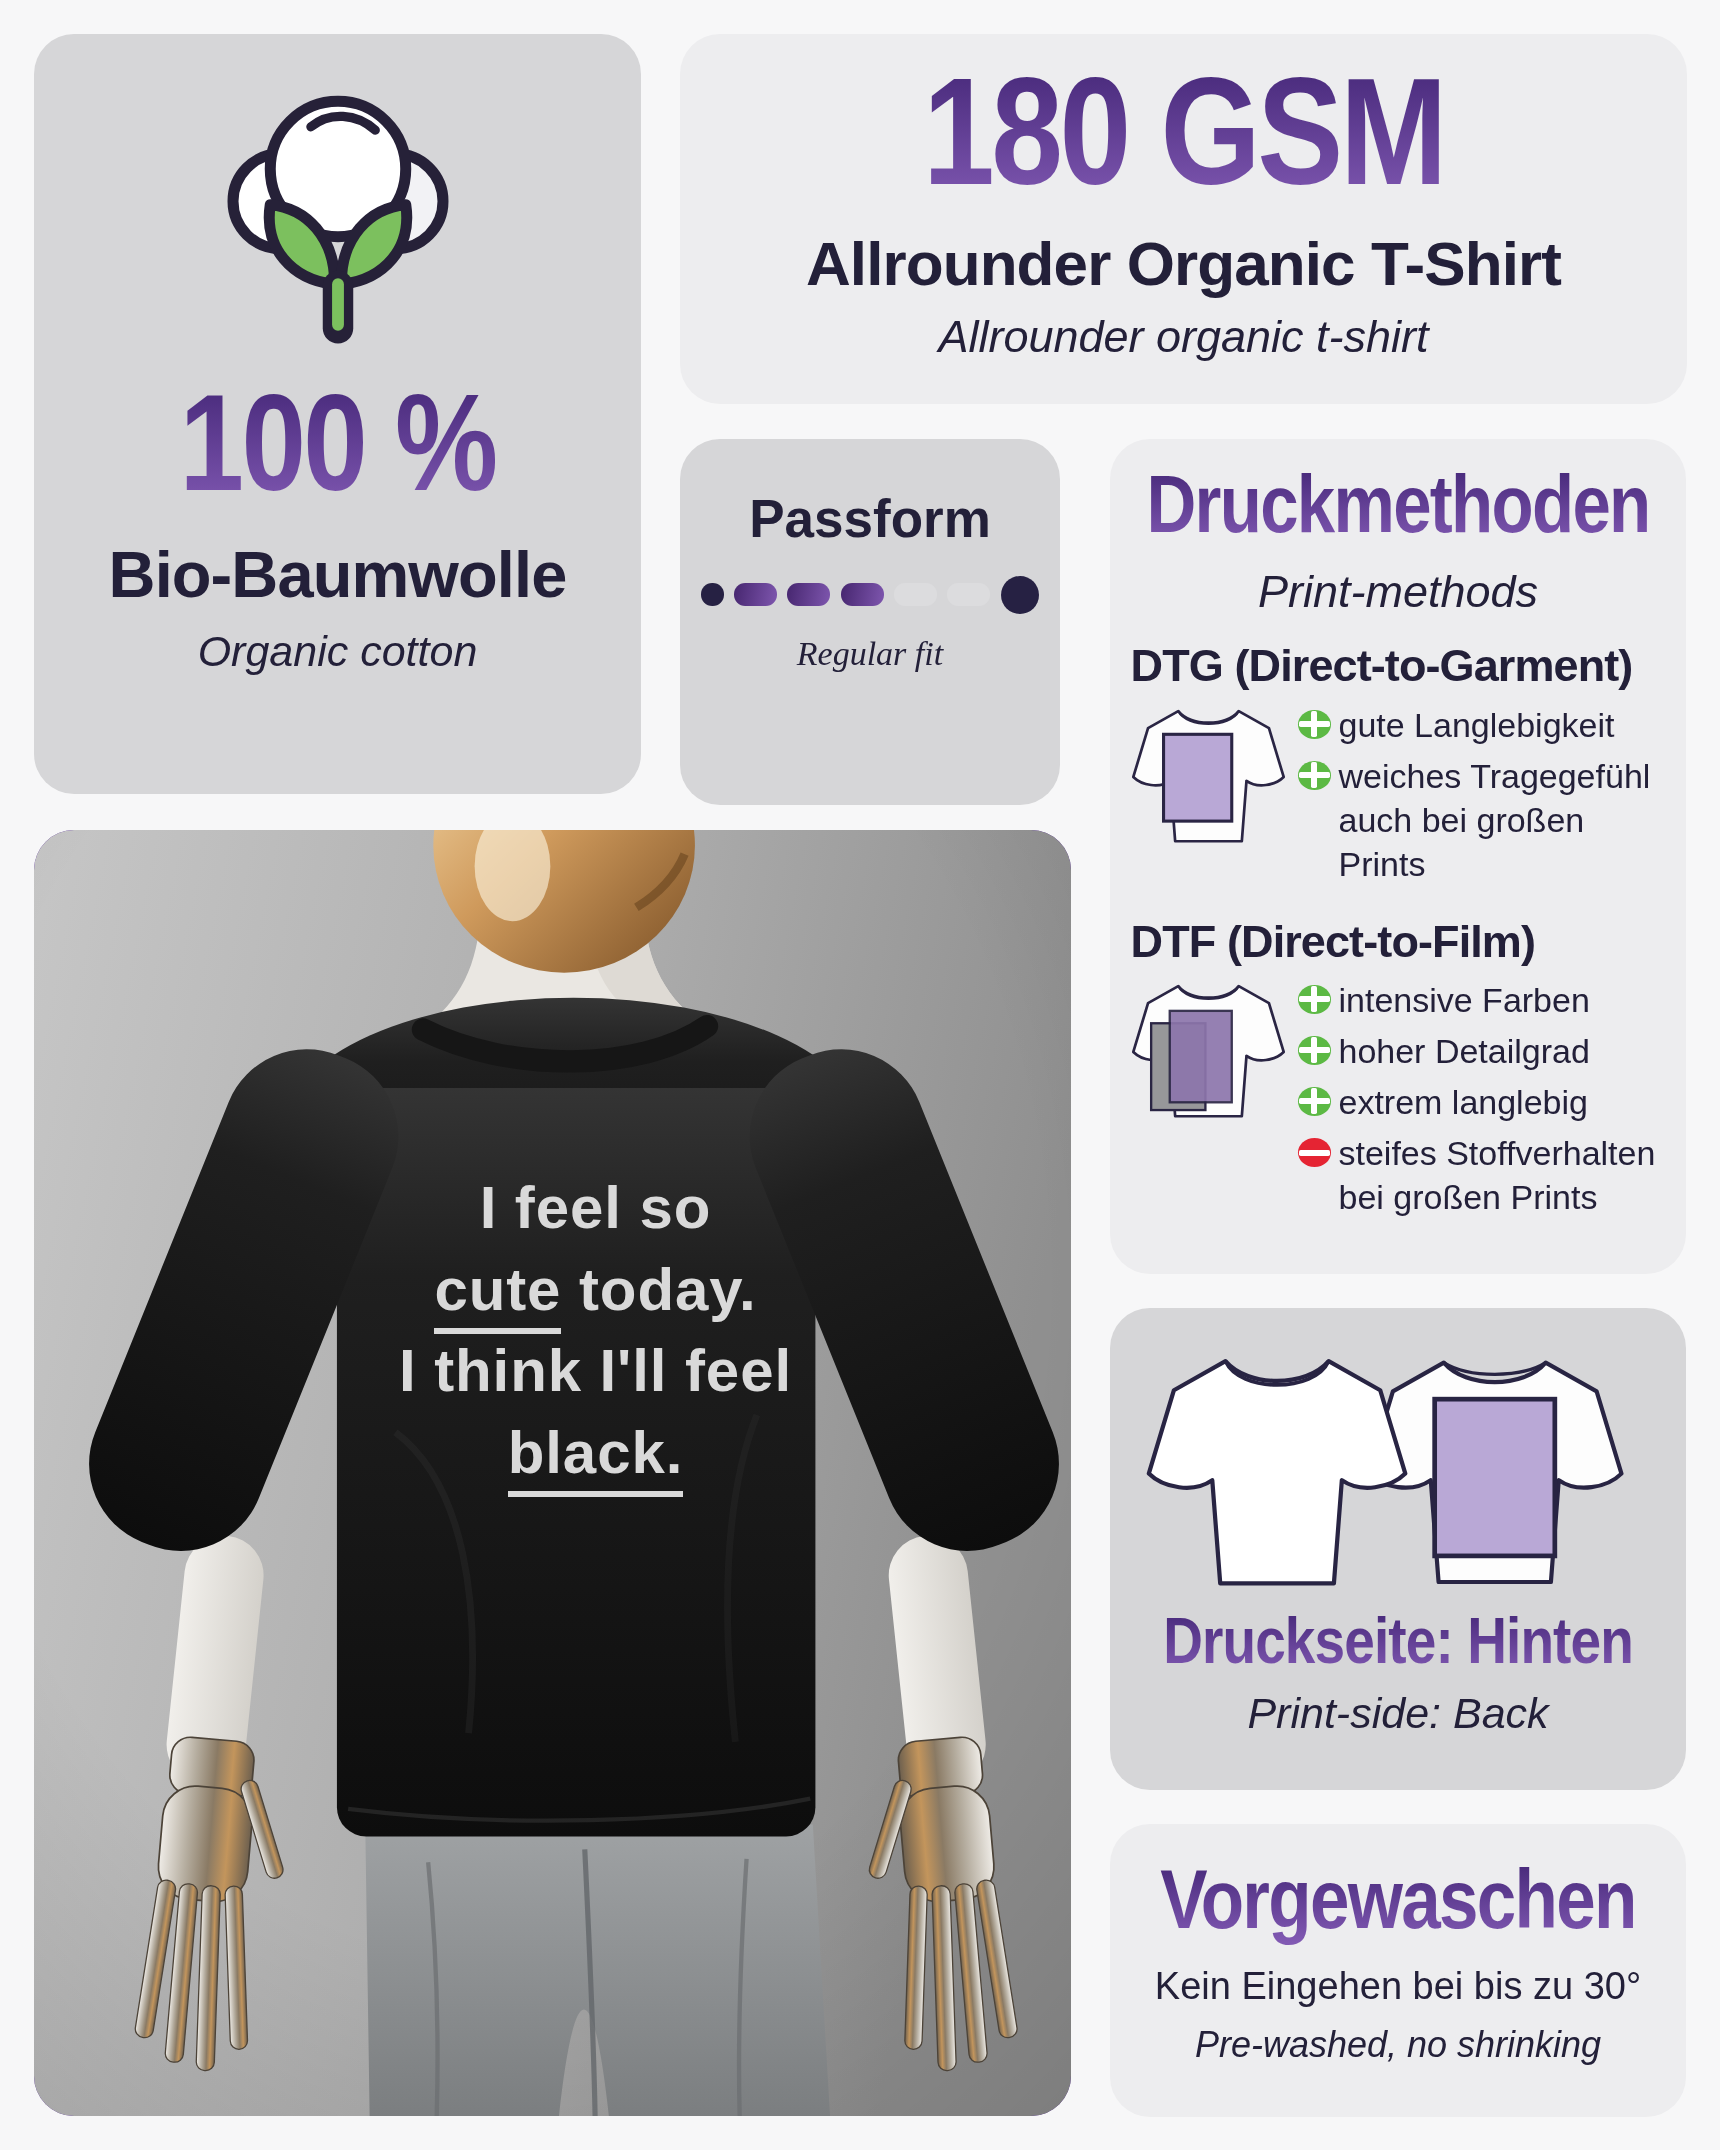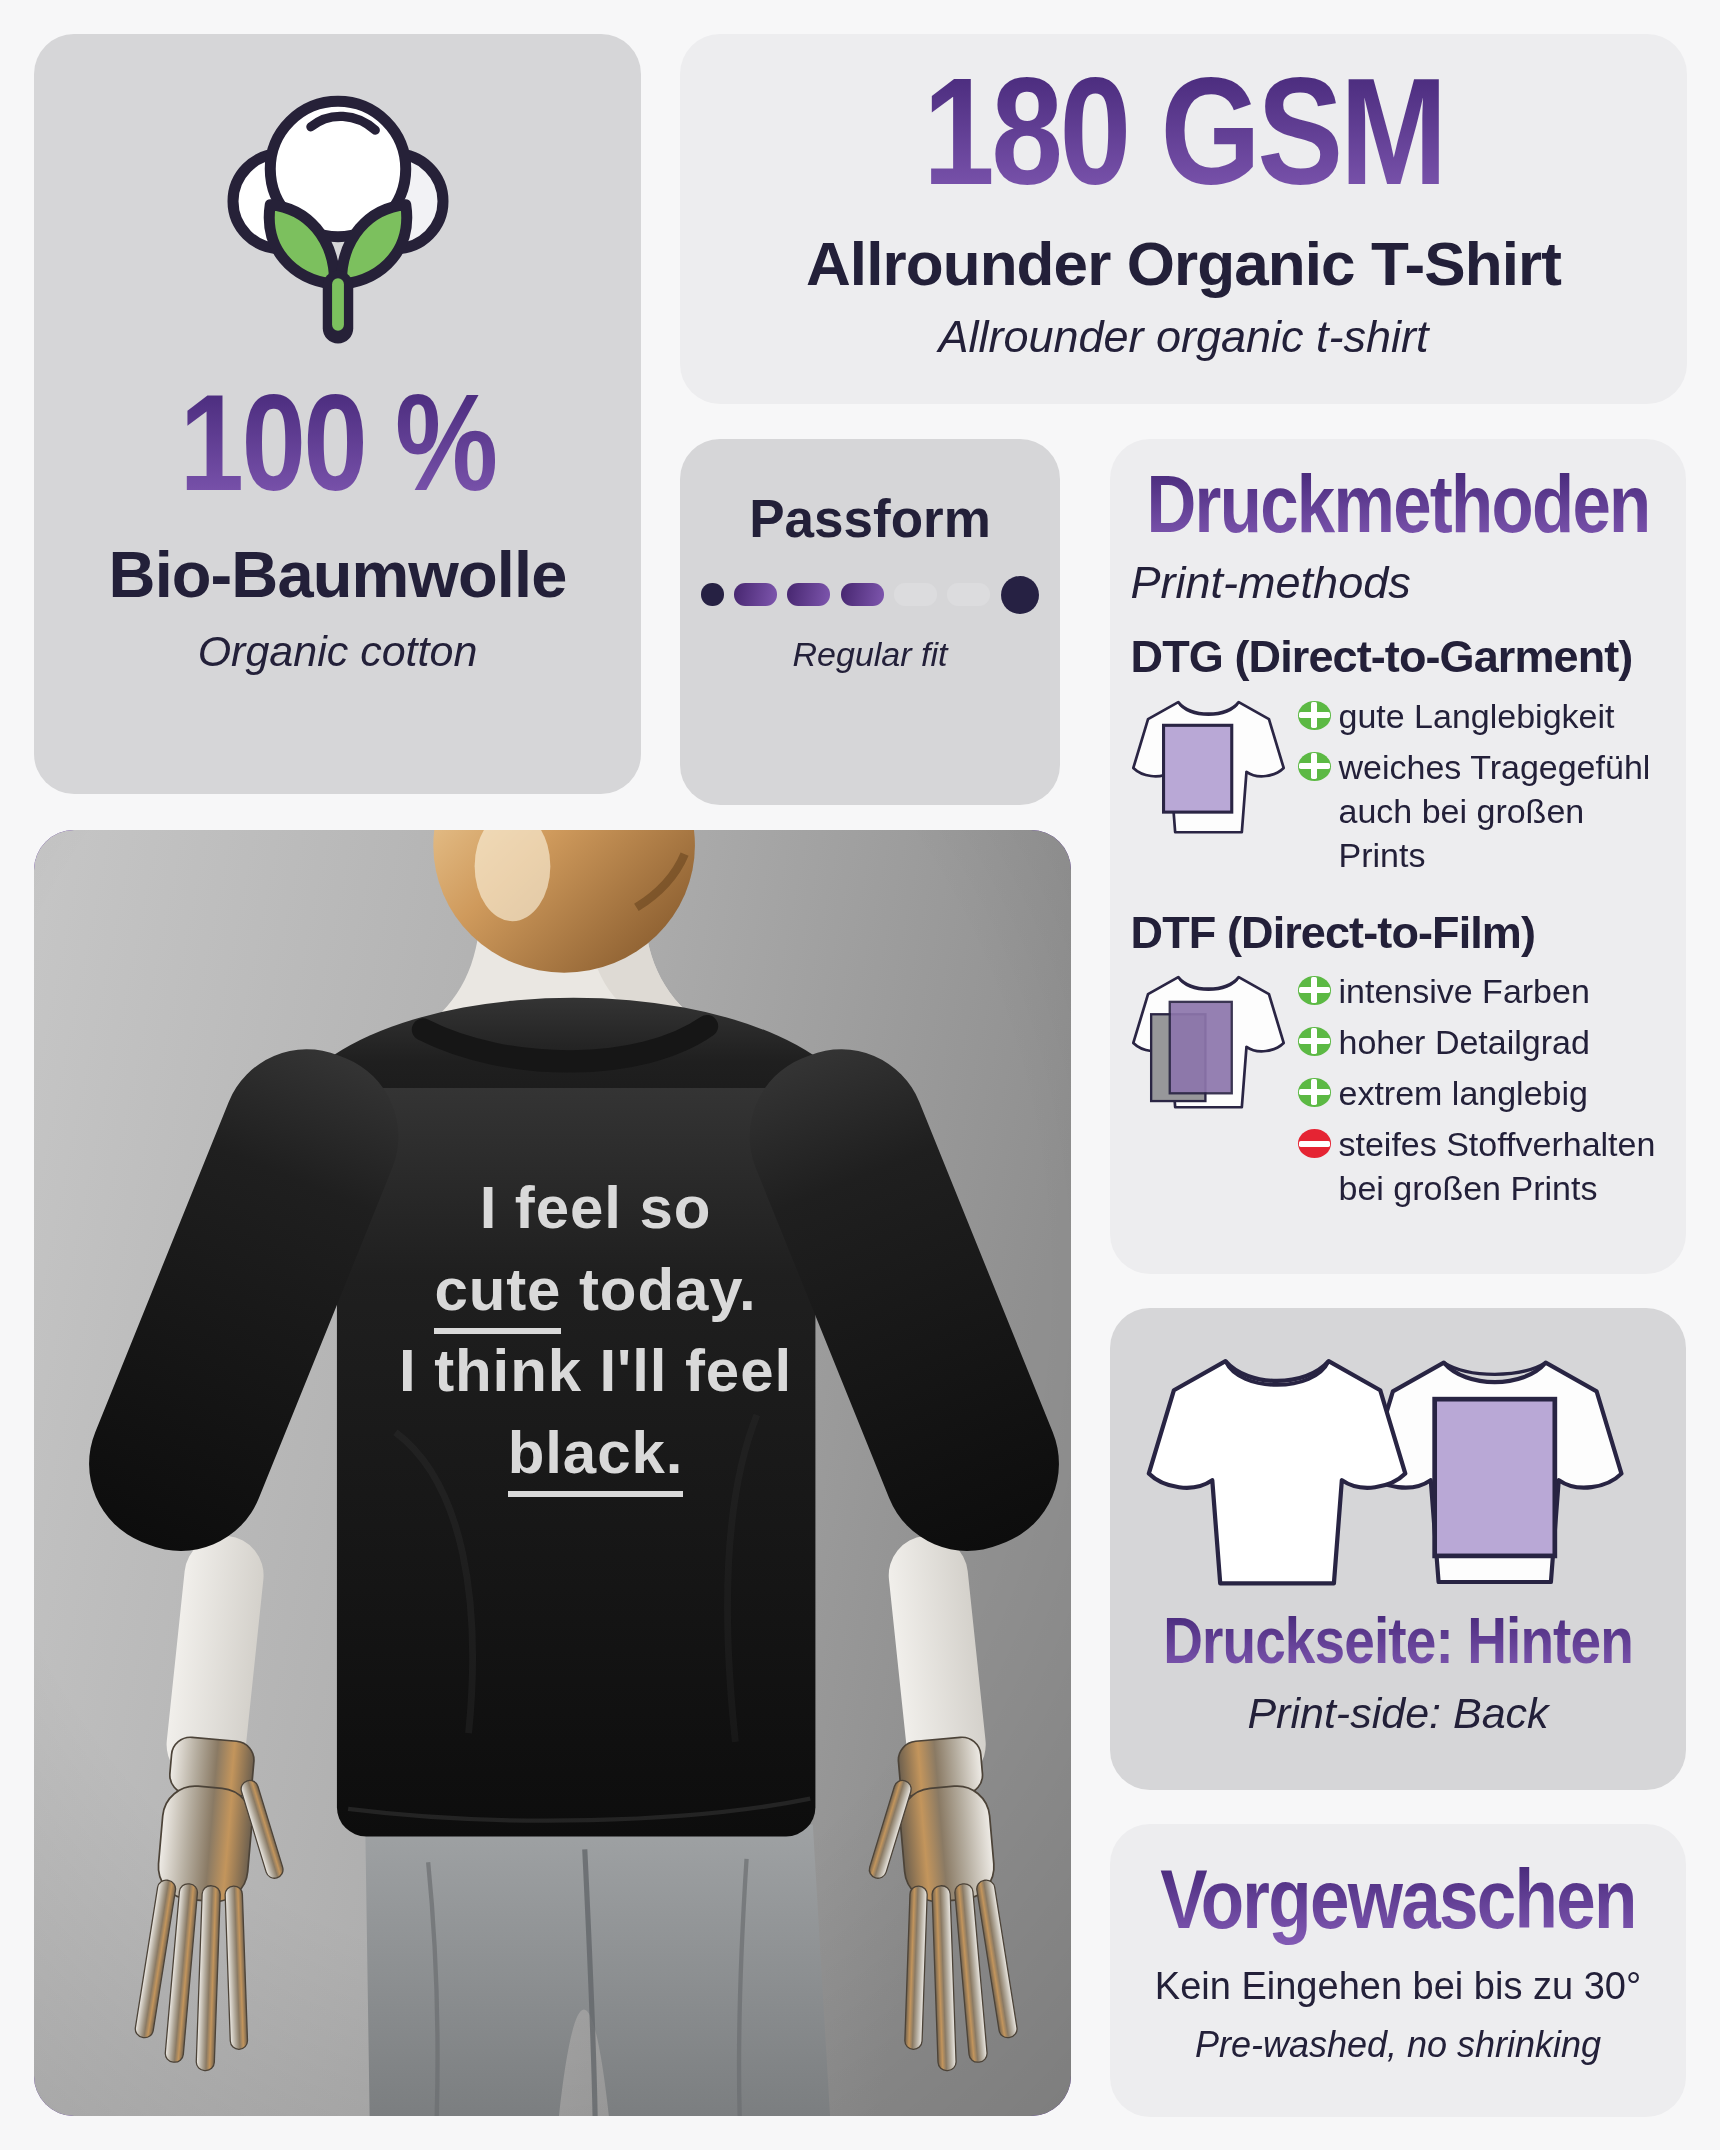--- a/index.html
+++ b/index.html
@@ -46,27 +46,27 @@
   
   #card-fit{ left:680px; top:439px; width:380px; height:366px; text-align:center; padding-top:40px; }
   #card-fit .fit-title{ font-size:74px; letter-spacing:-1.7px; }
   #card-fit .fit-sub{ font-size:53px; font-weight:bold; margin-top:8.6px; }
   .fit-scale{ display:flex; align-items:center; justify-content:center; gap:10.3px; margin-top:26px; height:40px; }
   .fit-dot{ width:22.4px; height:22.4px; border-radius:50%; background:#262143; }
   .fit-bar{ width:43px; height:22.4px; border-radius:11.2px; }
   .fit-bar.filled{ background:linear-gradient(100deg,#46266f, #7e56ae); }
   .fit-bar.empty{ background:#dcdcde; }
   .fit-end{ width:38px; height:38px; border-radius:50%; background:#262143; }
-  #card-fit .caption{ font-size:34px; margin-top:20.6px; }
+  #card-fit .caption{ font-size:34px; margin-top:20.6px;font-family:Liberation Serif, serif; }
 
   
   #card-methods{ left:1110px; top:439px; width:576px; height:835px; padding:29px 20.6px 0 20.6px; }
   #card-methods .m-title{ display:block; text-align:center; }
   #card-methods .m-title span{ font-size:69px; letter-spacing:-1.7px; }
-  #card-methods .m-sub{ font-size:45px; margin-top:10px; }
+  #card-methods .m-sub{ text-align:center; font-size:45px; margin-top:19px; }
   .m-heading{ font-size:45px; font-weight:bold; margin-top:22.4px; white-space:nowrap; letter-spacing:-0.9px; }
   .m-row{ display:flex; gap:12px; margin-top:10.3px; align-items:flex-start; }
   .m-row svg{ flex-shrink:0; }
   .points{ list-style:none; flex:1; }
   .point{ display:grid; grid-template-columns:34px 1fr; gap:6.9px; margin-bottom:6.9px; align-items:start; }
   .pt-icon{ position:relative; width:33px; height:29px; border-radius:50%; margin-top:6.9px; background:var(--pro-green); }
   .point[data-type="con"] .pt-icon{ background:var(--con-red); }
   .pt-icon::before{ content:""; position:absolute; left:50%; top:5%; transform:translateX(-50%); width:6px; height:90%; background:#fff; border-radius:1.7px; }
   .pt-icon::after{ content:""; position:absolute; top:50%; left:3%; transform:translateY(-50%); width:94%; height:6px; background:#fff; border-radius:1.7px; }
   .point[data-type="con"] .pt-icon::before{ display:none; }

